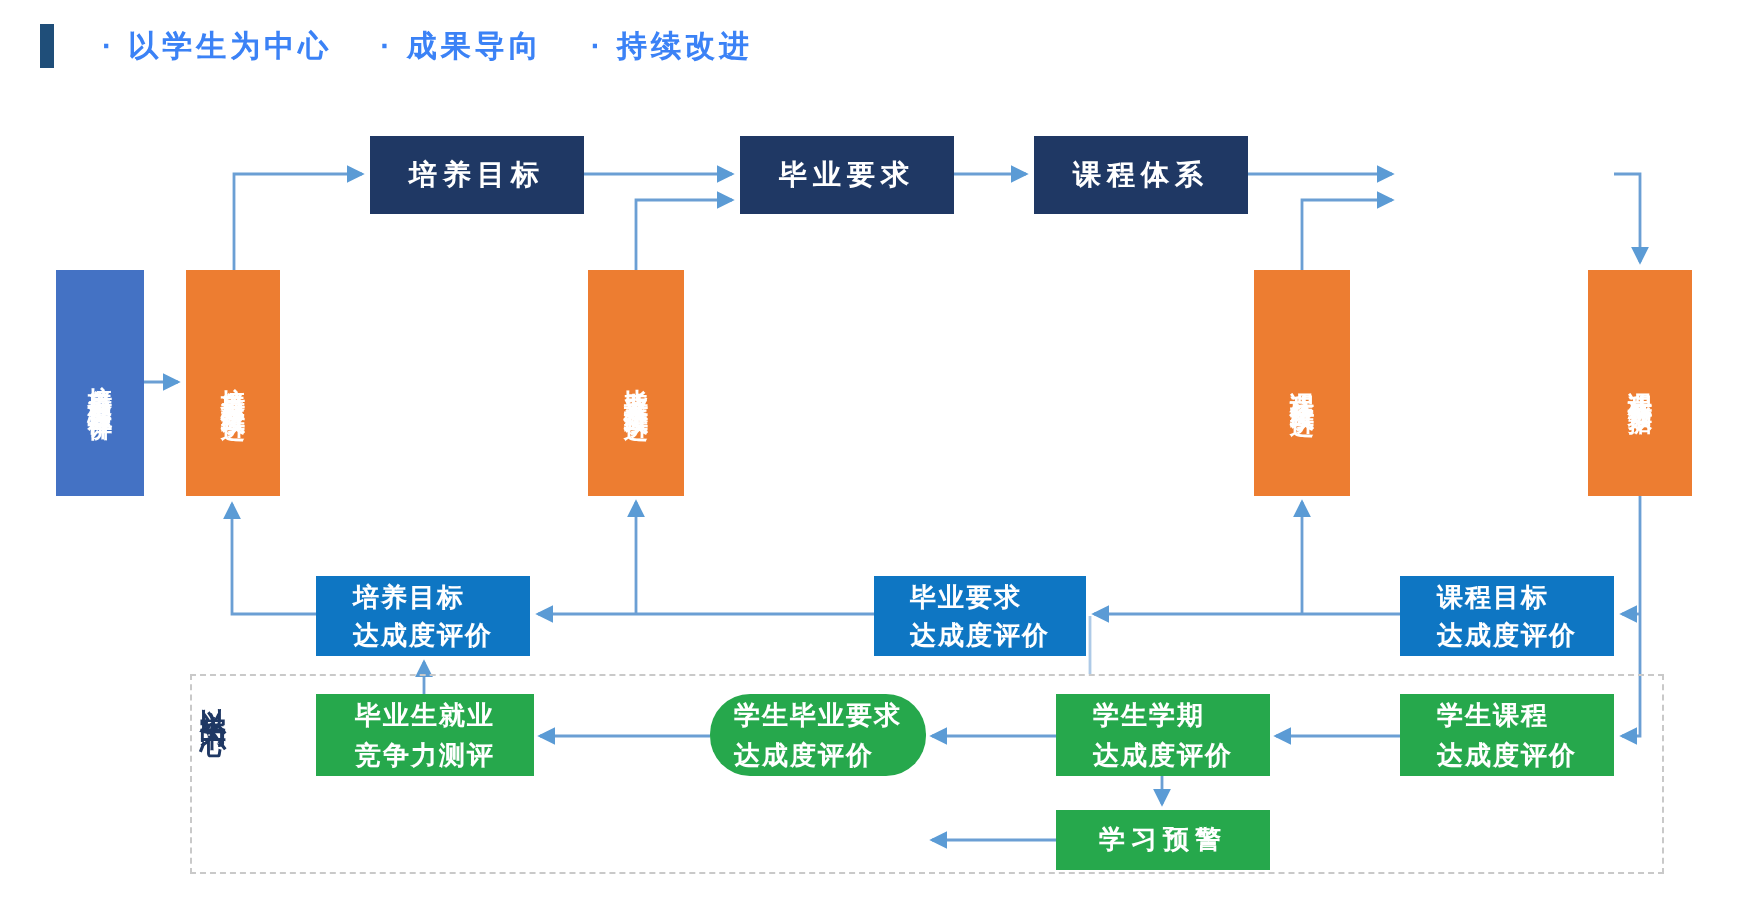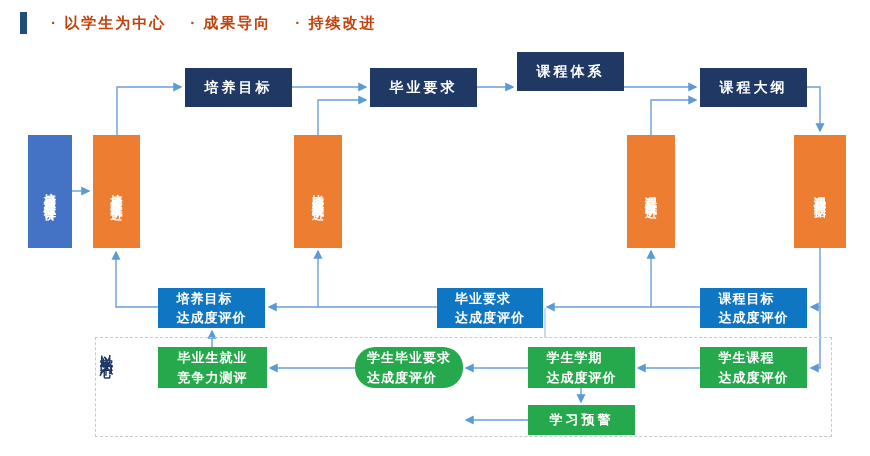--- a/index.html
+++ b/index.html
@@ -9,21 +9,21 @@
   html,body{margin:0;padding:0;background:#fff;}
   body{font-family:"Liberation Sans","DejaVu Sans",sans-serif;}
   .canvas{position:relative;width:870px;height:456px;background:#fff;overflow:hidden;}
   .conn-layer{position:absolute;left:0;top:0;width:870px;height:456px;pointer-events:none;}
   .conn{fill:none;stroke:var(--connector);stroke-width:1.4px;}
   .conn.faint{opacity:.55;}
   
   .hdr{position:absolute;left:20px;top:12px;display:flex;align-items:center;gap:10px;}
   .accent-bar{display:inline-block;width:7px;height:22px;background:var(--title);}
   .hdr h1{margin:0;font-size:21px;font-weight:bold;color:var(--title);letter-spacing:2px;}
-  .hdr .sub{font-size:15px;font-weight:bold;color:#c2410c;letter-spacing:2px;margin-left:14px;white-space:nowrap;}
+  .hdr .sub{font-size:15px;font-weight:bold;color:#3b82f6;letter-spacing:2px;margin-left:14px;white-space:nowrap;}
   
   .box{position:absolute;display:flex;align-items:center;justify-content:center;
        color:#fff;font-weight:bold;box-sizing:border-box;}
   .navy{background:var(--navy);font-size:14px;letter-spacing:3px;}
   .blue{background:var(--blue);}
   .orange{background:var(--orange);}
   .azure{background:var(--azure);font-size:13px;letter-spacing:1px;line-height:1.5;white-space:pre-line;}
   .green{background:var(--green);font-size:13px;letter-spacing:1px;line-height:1.5;white-space:pre-line;}
   .green.single{letter-spacing:3px;}
   .vtext{writing-mode:vertical-rl;text-orientation:upright;font-size:12px;letter-spacing:2px;line-height:1;}
@@ -71,22 +71,21 @@
 
   <div class="hdr">
     <span class="accent-bar"></span>
     <span class="sub">· 以学生为中心</span>
     <span class="sub">· 成果导向</span>
     <span class="sub">· 持续改进</span>
   </div>
 
   <div class="box navy" style="left:185px;top:68px;width:107px;height:39px;">培养目标</div>
   <div class="box navy" style="left:370px;top:68px;width:107px;height:39px;">毕业要求</div>
-  <div class="box navy" style="left:517px;top:52px;width:107px;height:39px;">课程体系</div>
-  <div class="box navy" style="left:700px;top:68px;width:107px;height:39px;">课程大纲</div>
+  <div class="box navy" style="left:517px;top:68px;width:107px;height:39px;">课程体系</div>
 
   <div class="box blue vtext" style="left:28px;top:135px;width:44px;height:113px;">培养目标合理性评价</div>
   <div class="box orange vtext" style="left:93px;top:135px;width:47px;height:113px;">培养目标持续改进</div>
   <div class="box orange vtext" style="left:294px;top:135px;width:48px;height:113px;">毕业要求持续改进</div>
   <div class="box orange vtext" style="left:627px;top:135px;width:48px;height:113px;">课程持续改进</div>
   <div class="box orange vtext" style="left:794px;top:135px;width:52px;height:113px;">课程评估数据</div>
 
   <div class="box azure" style="left:158px;top:288px;width:107px;height:40px;">培养目标
 达成度评价</div>
   <div class="box azure" style="left:437px;top:288px;width:106px;height:40px;">毕业要求

